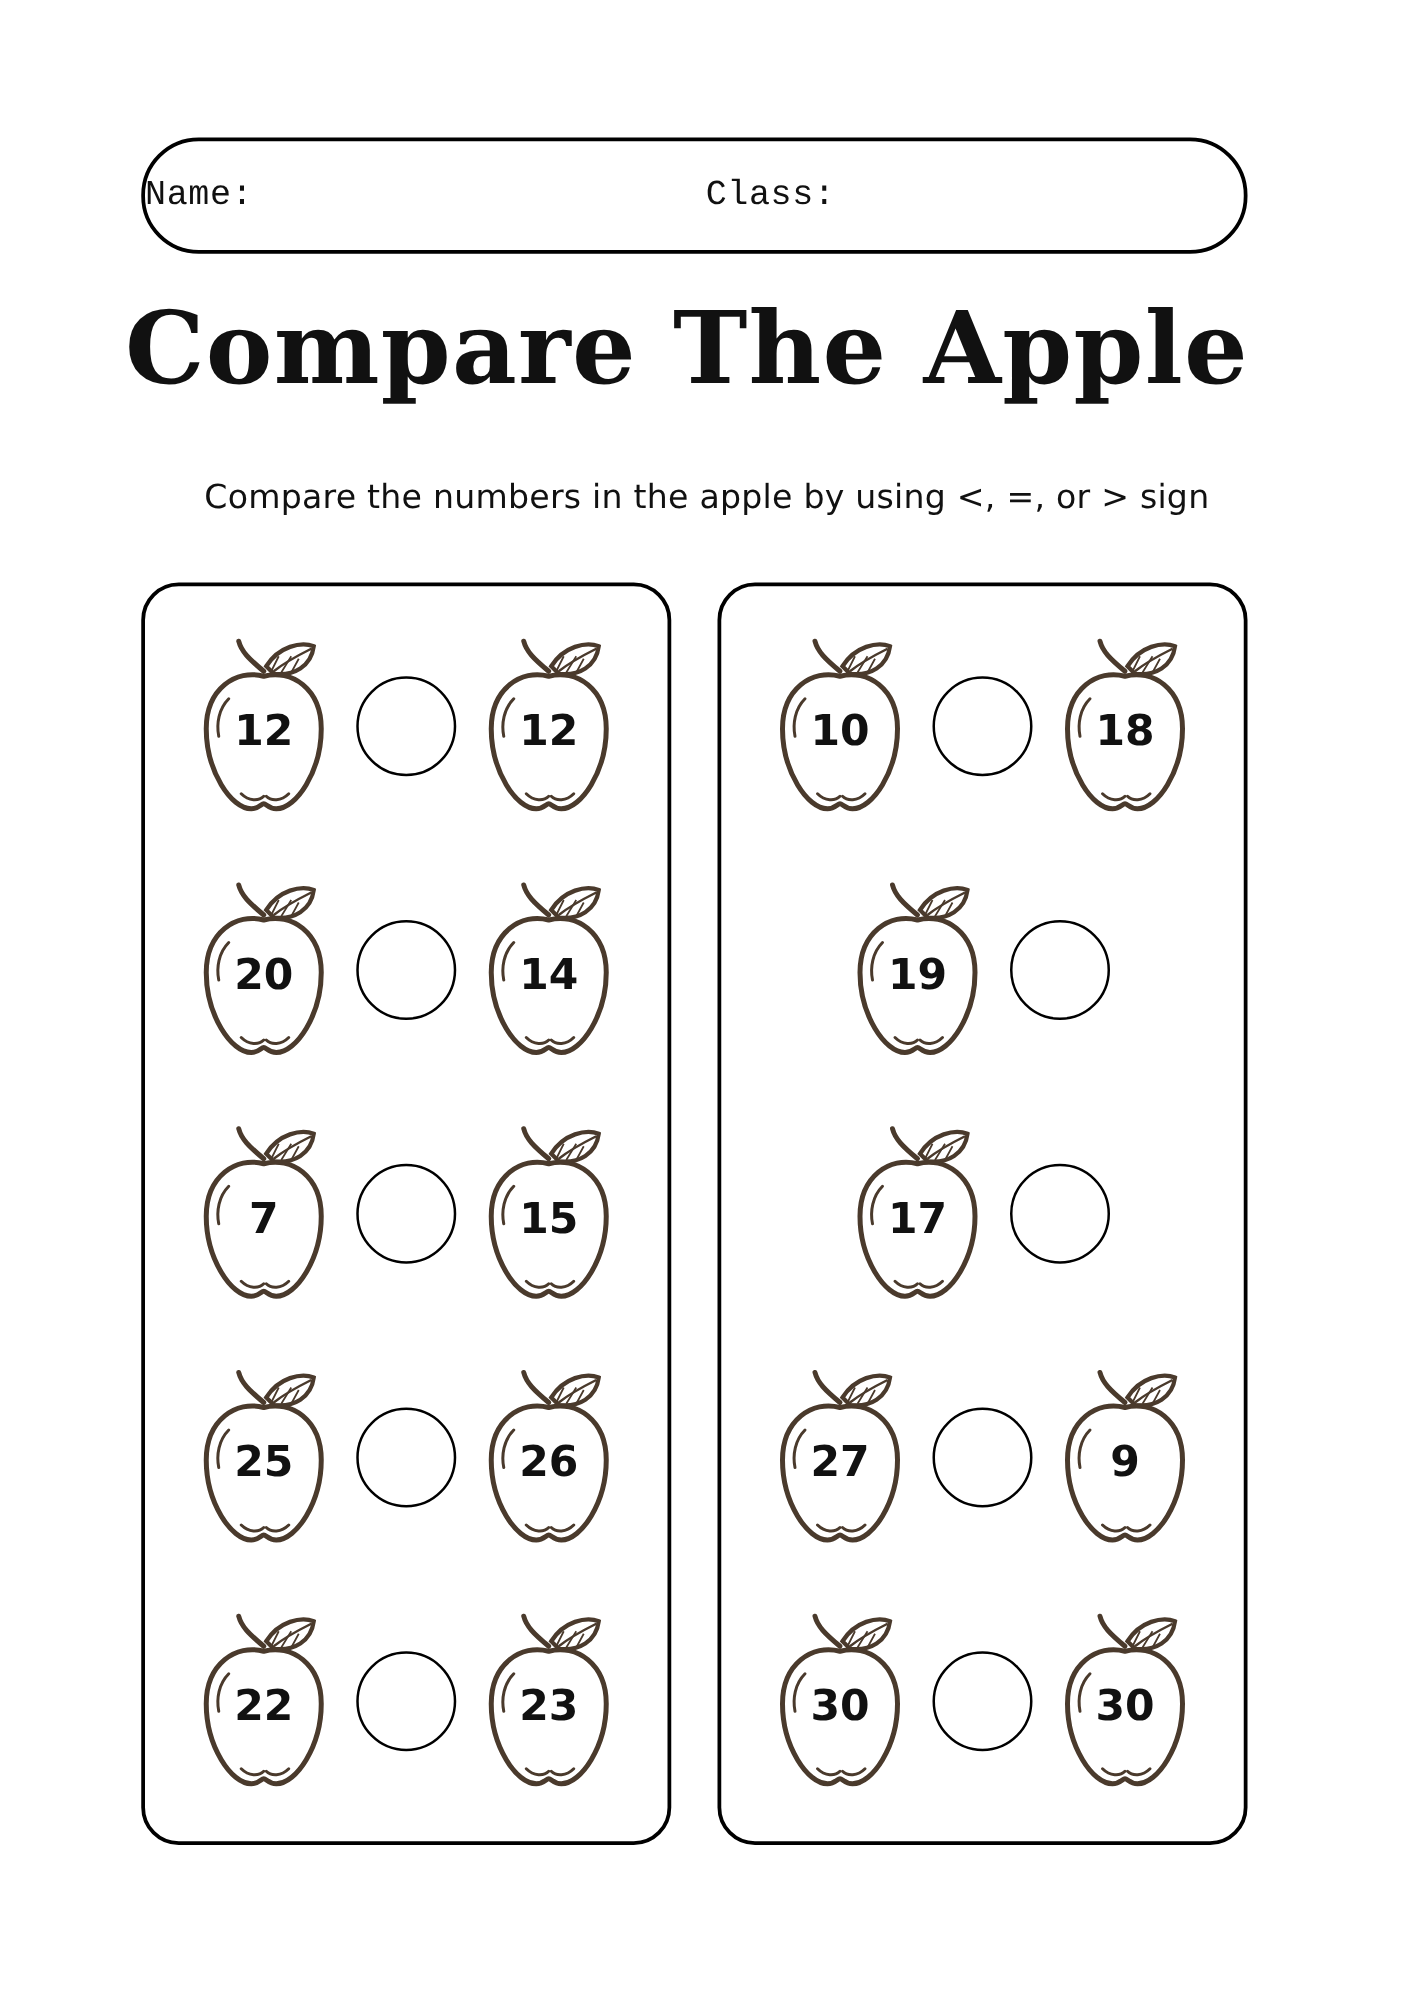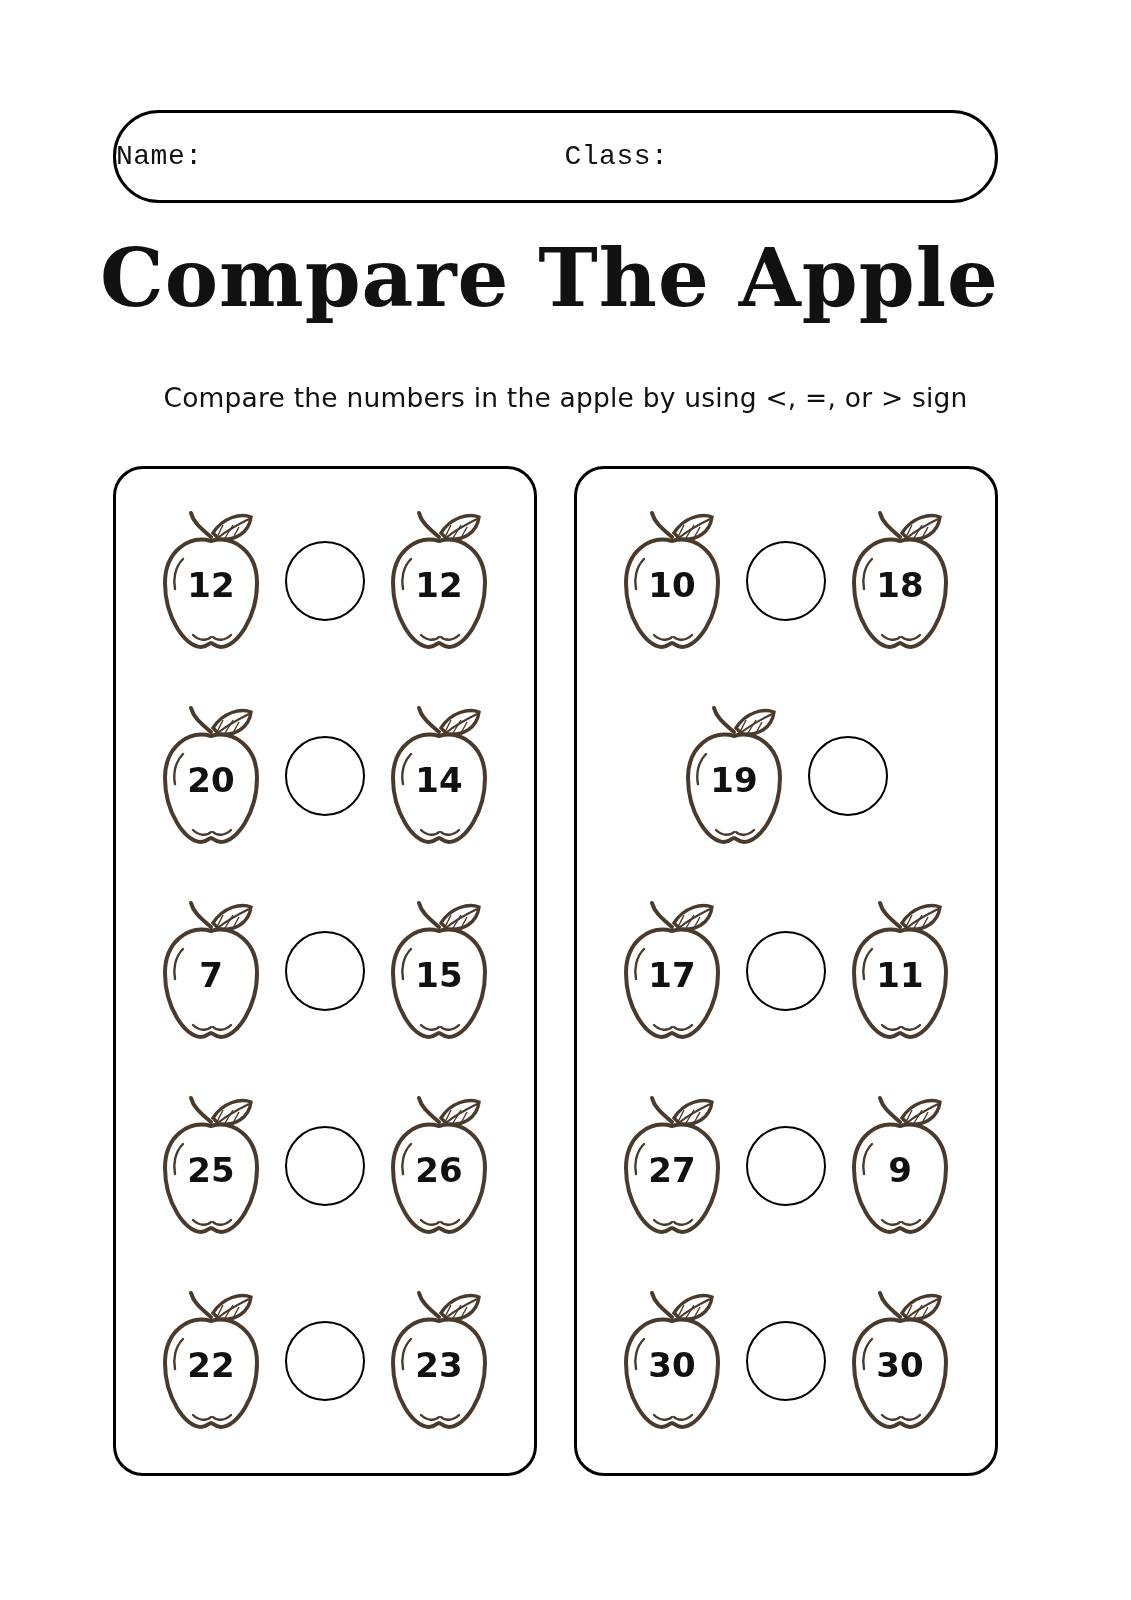--- a/index.html
+++ b/index.html
@@ -367,33 +367,20 @@
             <path d="M70 30 C80 22 92 16 100 12" stroke="#4a3a2c" stroke-width="2"></path>
             <path d="M76 31 L84 18 M84 31 L90 20 M68 30 L74 18" stroke="#4a3a2c" stroke-width="1.4"></path>
             <path d="M62 34 C40 28 16 44 16 76 C16 110 36 140 52 140 C58 140 60 136 62 136 C64 136 66 140 72 140 C88 140 108 110 108 76 C108 44 84 28 62 34 Z" stroke="#4a3a2c" stroke-width="4" fill="#fff"></path>
             <path d="M34 52 C26 60 24 72 26 82" stroke="#4a3a2c" stroke-width="2.4" stroke-linecap="round"></path>
             <path d="M44 128 C50 134 58 134 62 130" stroke="#4a3a2c" stroke-width="2.4" stroke-linecap="round"></path>
             <path d="M64 130 C68 134 76 134 82 128" stroke="#4a3a2c" stroke-width="2.4" stroke-linecap="round"></path>
           </svg>
           <div class="apple-num">17</div>
         </div>
         <div class="answer-circle"></div>
-        <div class="apple">
-          <svg width="124" height="148" viewBox="0 0 124 148" fill="none" xmlns="http://www.w3.org/2000/svg">
-            <path d="M62 30 C50 20 44 14 42 6" stroke="#4a3a2c" stroke-width="4" stroke-linecap="round"></path>
-            <path d="M64 26 C74 10 92 6 102 10 C100 26 86 34 70 32 Z" stroke="#4a3a2c" stroke-width="3.4" fill="none"></path>
-            <path d="M70 30 C80 22 92 16 100 12" stroke="#4a3a2c" stroke-width="2"></path>
-            <path d="M76 31 L84 18 M84 31 L90 20 M68 30 L74 18" stroke="#4a3a2c" stroke-width="1.4"></path>
-            <path d="M62 34 C40 28 16 44 16 76 C16 110 36 140 52 140 C58 140 60 136 62 136 C64 136 66 140 72 140 C88 140 108 110 108 76 C108 44 84 28 62 34 Z" stroke="#4a3a2c" stroke-width="4" fill="#fff"></path>
-            <path d="M34 52 C26 60 24 72 26 82" stroke="#4a3a2c" stroke-width="2.4" stroke-linecap="round"></path>
-            <path d="M44 128 C50 134 58 134 62 130" stroke="#4a3a2c" stroke-width="2.4" stroke-linecap="round"></path>
-            <path d="M64 130 C68 134 76 134 82 128" stroke="#4a3a2c" stroke-width="2.4" stroke-linecap="round"></path>
-          </svg>
-          <div class="apple-num">11</div>
-        </div>
       </div>
 
       <div class="row">
         <div class="apple">
           <svg width="124" height="148" viewBox="0 0 124 148" fill="none" xmlns="http://www.w3.org/2000/svg">
             <path d="M62 30 C50 20 44 14 42 6" stroke="#4a3a2c" stroke-width="4" stroke-linecap="round"></path>
             <path d="M64 26 C74 10 92 6 102 10 C100 26 86 34 70 32 Z" stroke="#4a3a2c" stroke-width="3.4" fill="none"></path>
             <path d="M70 30 C80 22 92 16 100 12" stroke="#4a3a2c" stroke-width="2"></path>
             <path d="M76 31 L84 18 M84 31 L90 20 M68 30 L74 18" stroke="#4a3a2c" stroke-width="1.4"></path>
             <path d="M62 34 C40 28 16 44 16 76 C16 110 36 140 52 140 C58 140 60 136 62 136 C64 136 66 140 72 140 C88 140 108 110 108 76 C108 44 84 28 62 34 Z" stroke="#4a3a2c" stroke-width="4" fill="#fff"></path>

